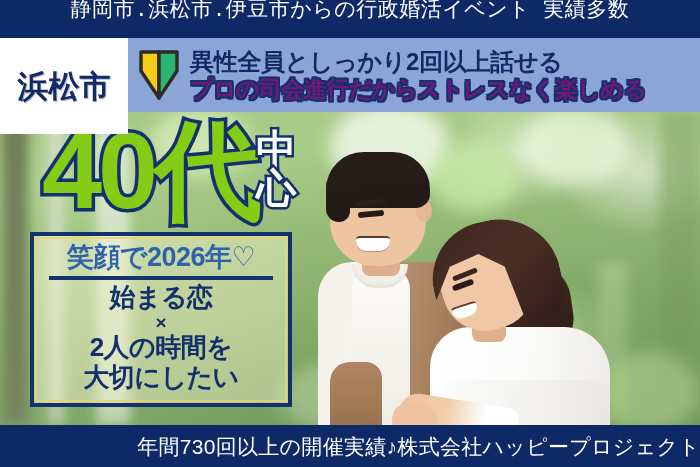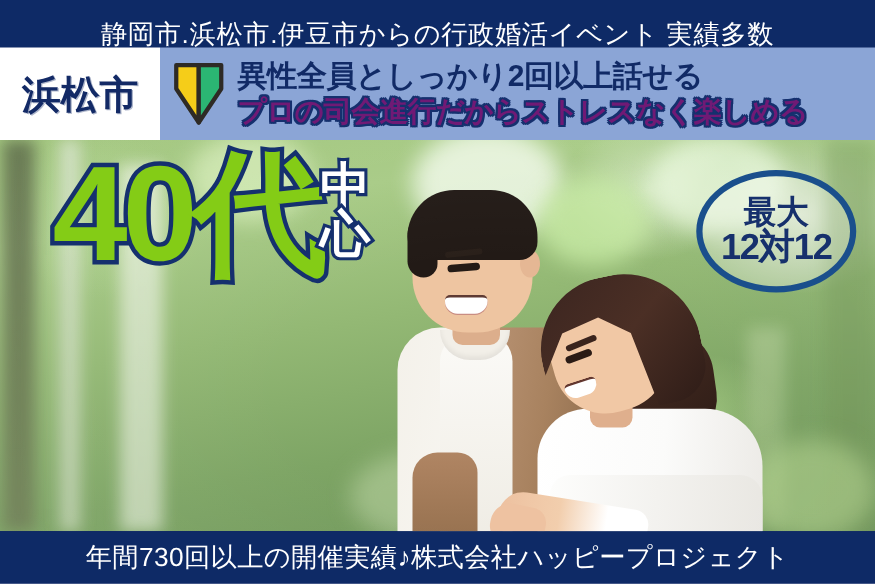--- a/index.html
+++ b/index.html
@@ -18,44 +18,45 @@
     background: #0e2360;
   }
 
   
   .top-banner {
     position: absolute;
     left: 0; top: 0;
     width: 700px; height: 38px;
     background: #0e2a66;
     display: flex;
-    align-items: flex-end;
+    align-items: flex-start;
     justify-content: center;
     z-index: 40;
+    font-family: Liberation Mono, monospace;
   }
   .top-banner-text {
     color: #ffffff;
     font-size: 21px;
     letter-spacing: 0.5px;
     white-space: nowrap;
     font-weight: 400;
     line-height: 1;
   }
 
   
   .second-row {
     position: absolute;
     left: 0; top: 38px;
     width: 700px; height: 74px;
     display: flex;
     z-index: 40;
   }
   .city-box {
     width: 128px;
-    height: 74px;
+    height: 96px;
     background: #ffffff;
     display: flex;
     align-items: center;
     justify-content: center;
     flex: none;
   }
   .city-box-text {
     color: #132a66;
     font-weight: bold;
     font-size: 31px;
@@ -428,21 +429,21 @@
   }
 
   
   .bottom-banner {
     position: absolute;
     left: 0; top: 425px;
     width: 700px; height: 42px;
     background: #0e2a66;
     display: flex;
     align-items: center;
-    justify-content: center;
+    justify-content: flex-end;
     z-index: 40;
   }
   .bottom-banner-text {
     color: #ffffff;
     font-size: 21px;
     white-space: nowrap;
     letter-spacing: 0.3px;
     line-height: 1;
   }
 </style>
@@ -514,23 +515,27 @@
   </div>
 
   <div class="headline">
     <div class="headline-main">40代</div>
     <div class="headline-sub">
       <span>中</span>
       <span>心</span>
     </div>
   </div>
 
-
-  <div class="circle-badge">
-    <div class="circle-line-1">最大</div>
-    <div class="circle-line-2">12対12</div>
+  <div class="info-panel">
+    <div class="panel-title">笑顔で2026年♡</div>
+    <div class="panel-divider"></div>
+    <div class="panel-line">始まる恋</div>
+    <div class="panel-x">×</div>
+    <div class="panel-line">2人の時間を</div>
+    <div class="panel-line">大切にしたい</div>
   </div>
+
 
   <div class="bottom-banner">
     <div class="bottom-banner-text">年間730回以上の開催実績♪株式会社ハッピープロジェクト</div>
   </div>
 
 </div>
 
 </body></html>

